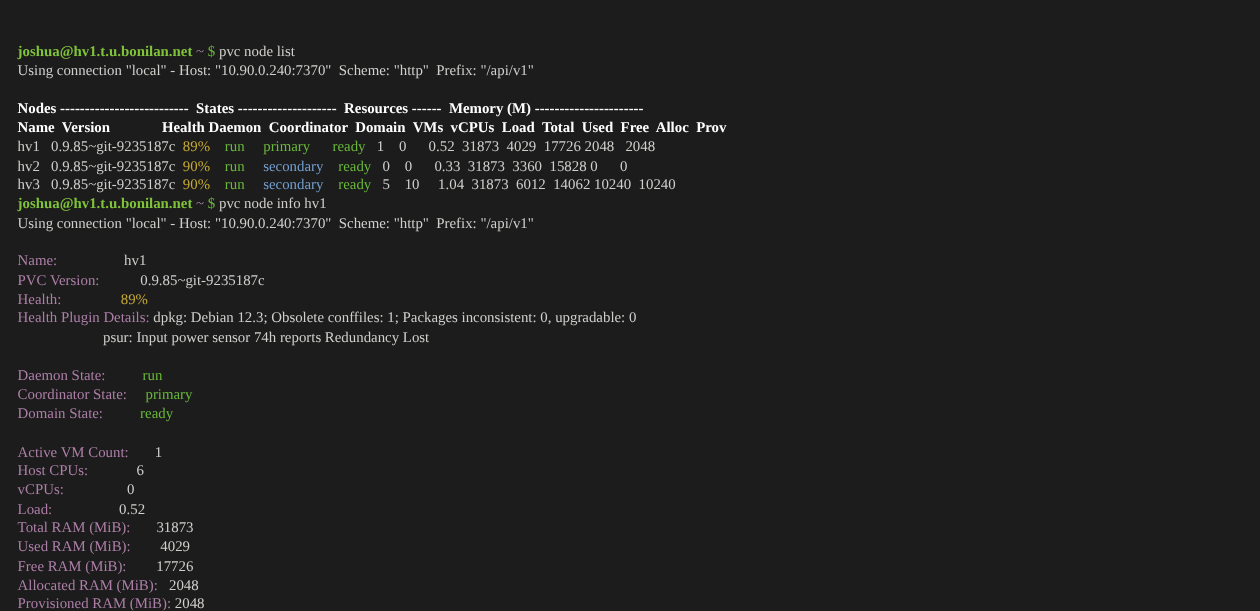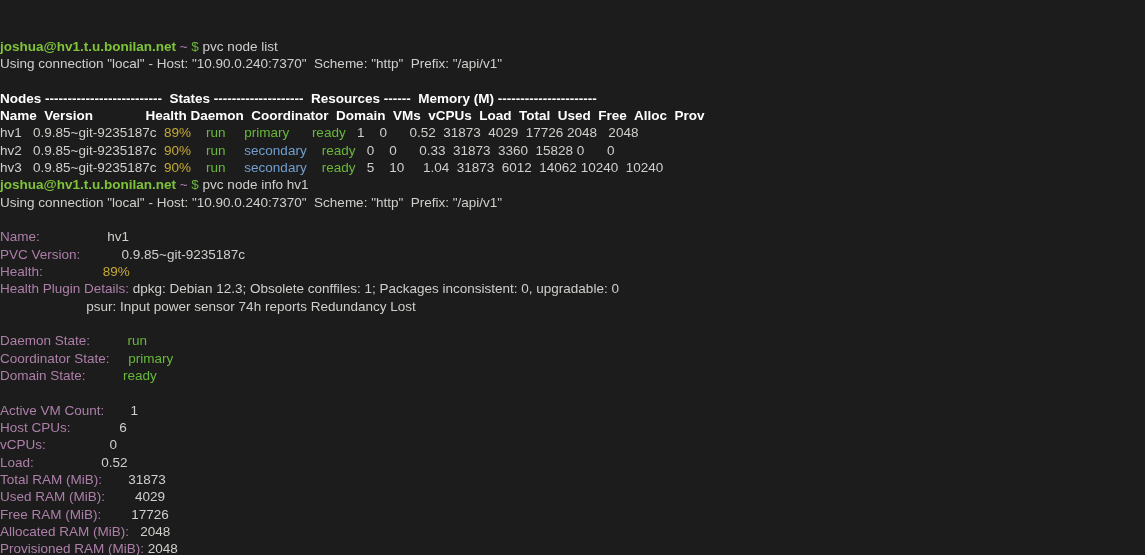--- a/index.html
+++ b/index.html
@@ -1,23 +1,23 @@
 <!DOCTYPE html>
 <html style="--bg: #1c1c1c; --fg: #d0cfcc; --bright: #ffffff; --pgreen: #7fc339; --green: #69b83a; --yellow: #c6a934; --blue: #729fcf; --purple: #ad7fa8; --cursor: #d8d8d8;"><head>
 <meta charset="utf-8">
 <style>
   html,body{margin:0;padding:0;background:#1c1c1c;}
   .terminal{
     width:1145px;height:555px;box-sizing:border-box;
     background:var(--bg,#1c1c1c);
-    font-family:Liberation Sans, sans-serif;
+    font-family:Liberation Serif, serif;
     font-size:13.5px;line-height:17.34px;
     color:var(--fg,#d0cfcc);
     white-space:pre;overflow:hidden;
-    padding:3px 0 0 0;
+    padding:3px 0 0 16px;
   }
   .line{height:17.34px;}
   .c-fg{color:var(--fg);}
   .c-bright{color:var(--bright);font-weight:bold;text-align:right;}
   .c-pgreen{color:var(--pgreen);font-weight:bold;}
   .c-green{color:var(--green);}
   .c-yellow{color:var(--yellow);}
   .c-blue{color:var(--blue);}
   .c-purple{color:var(--purple);}
 </style>

